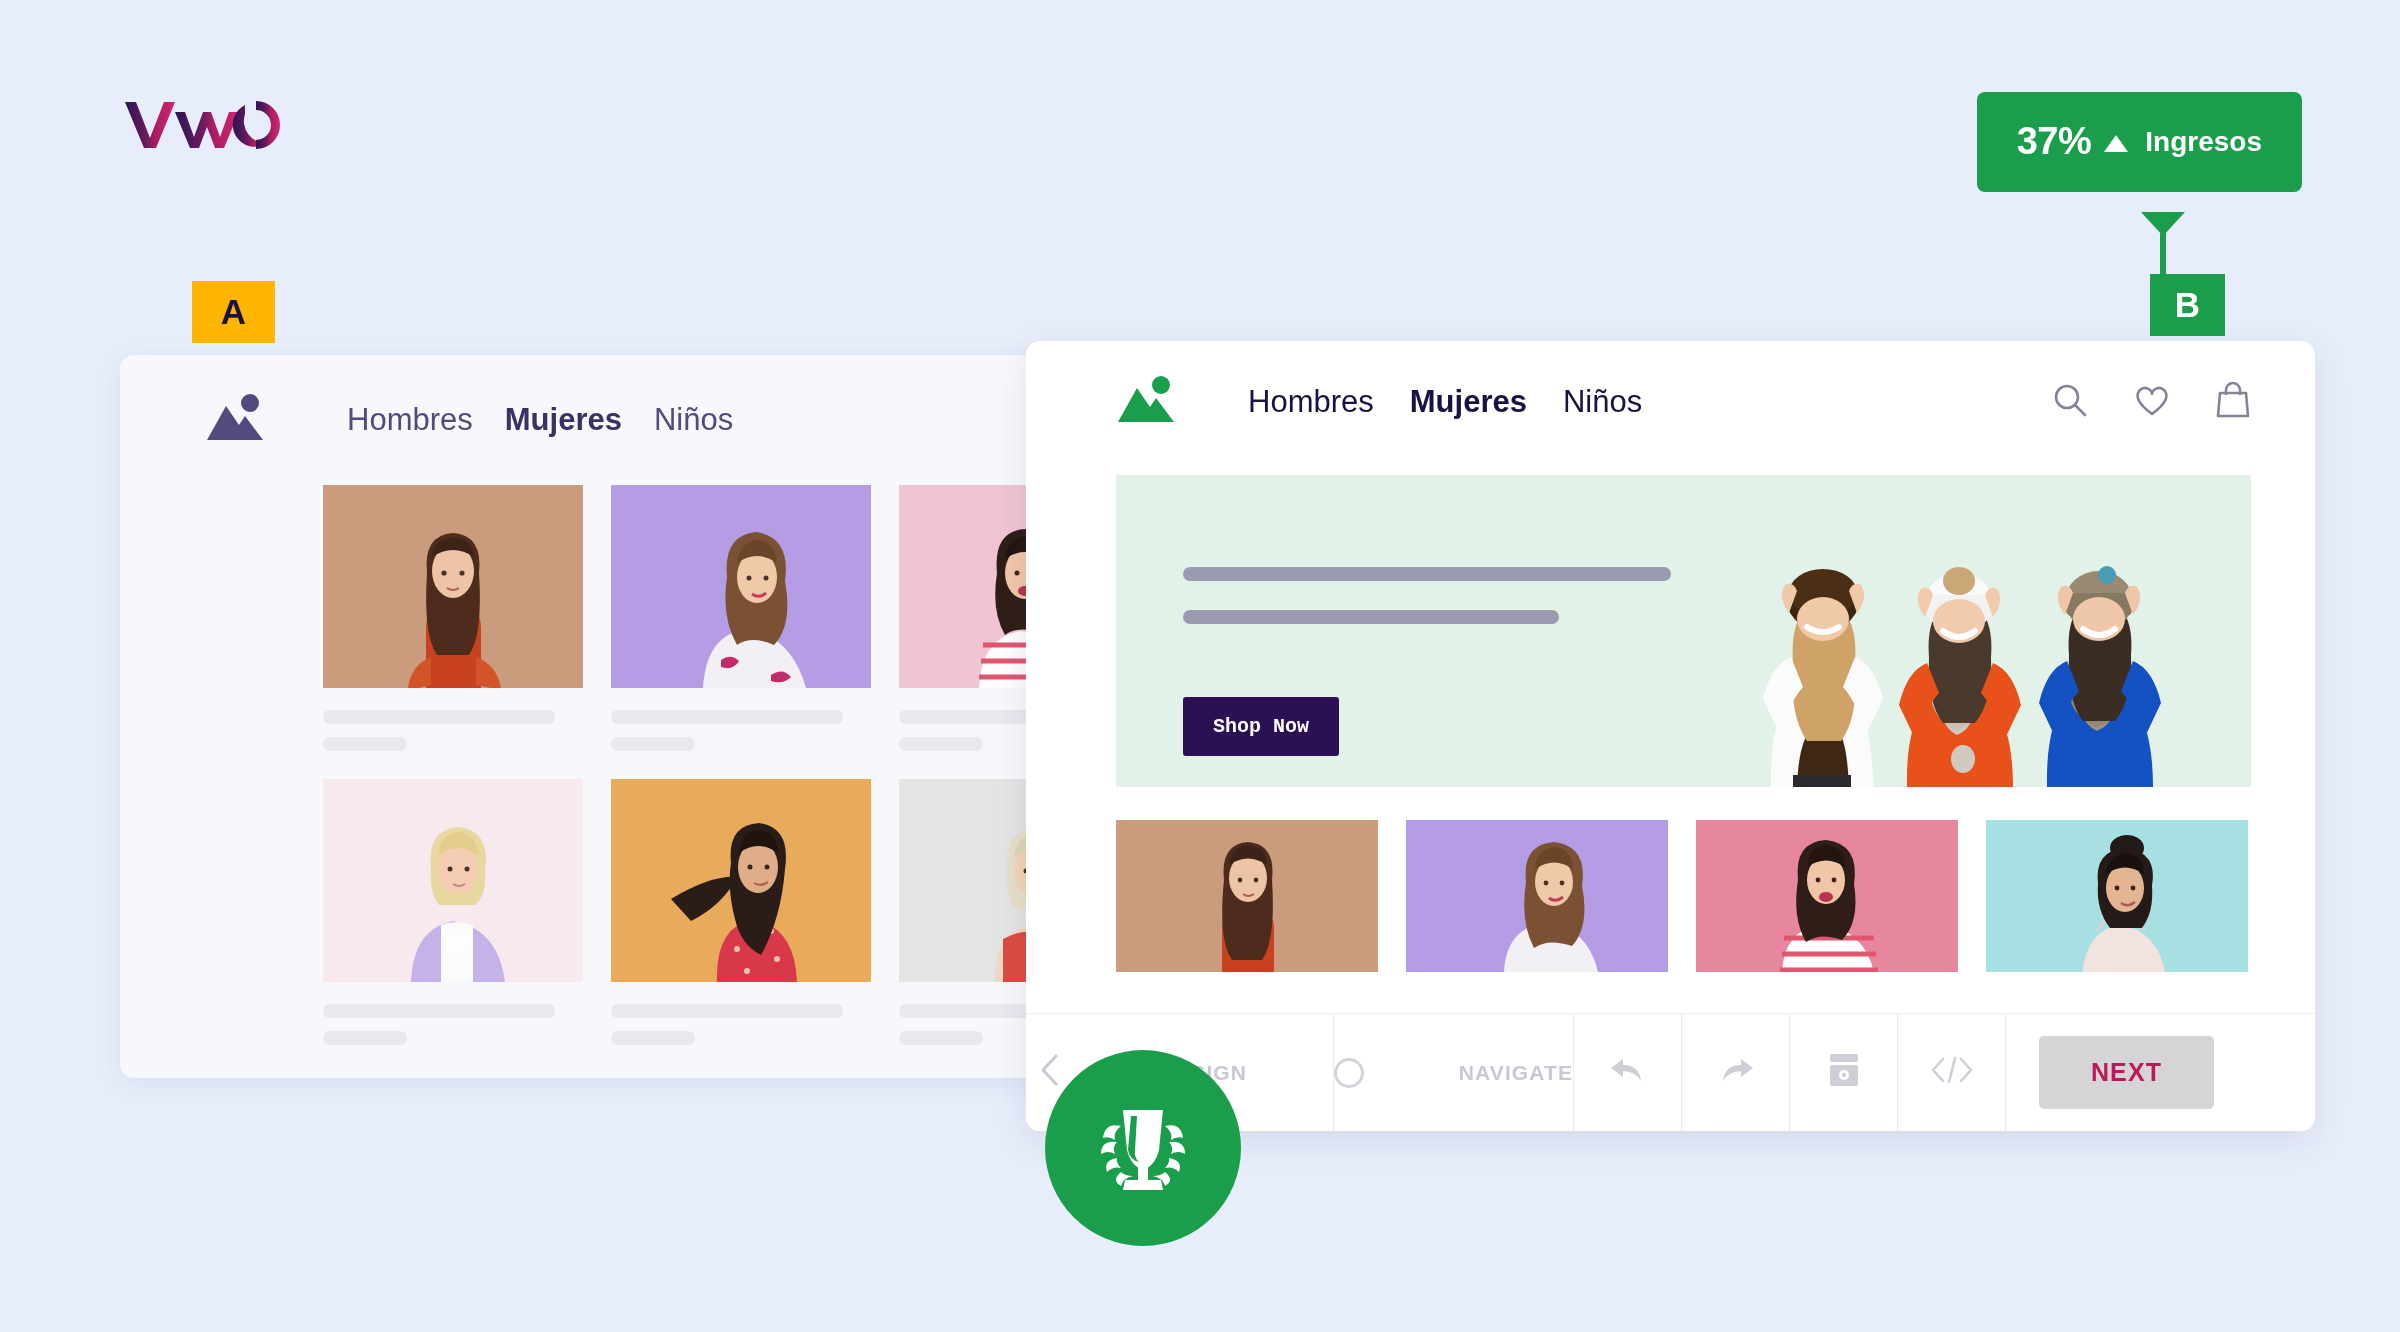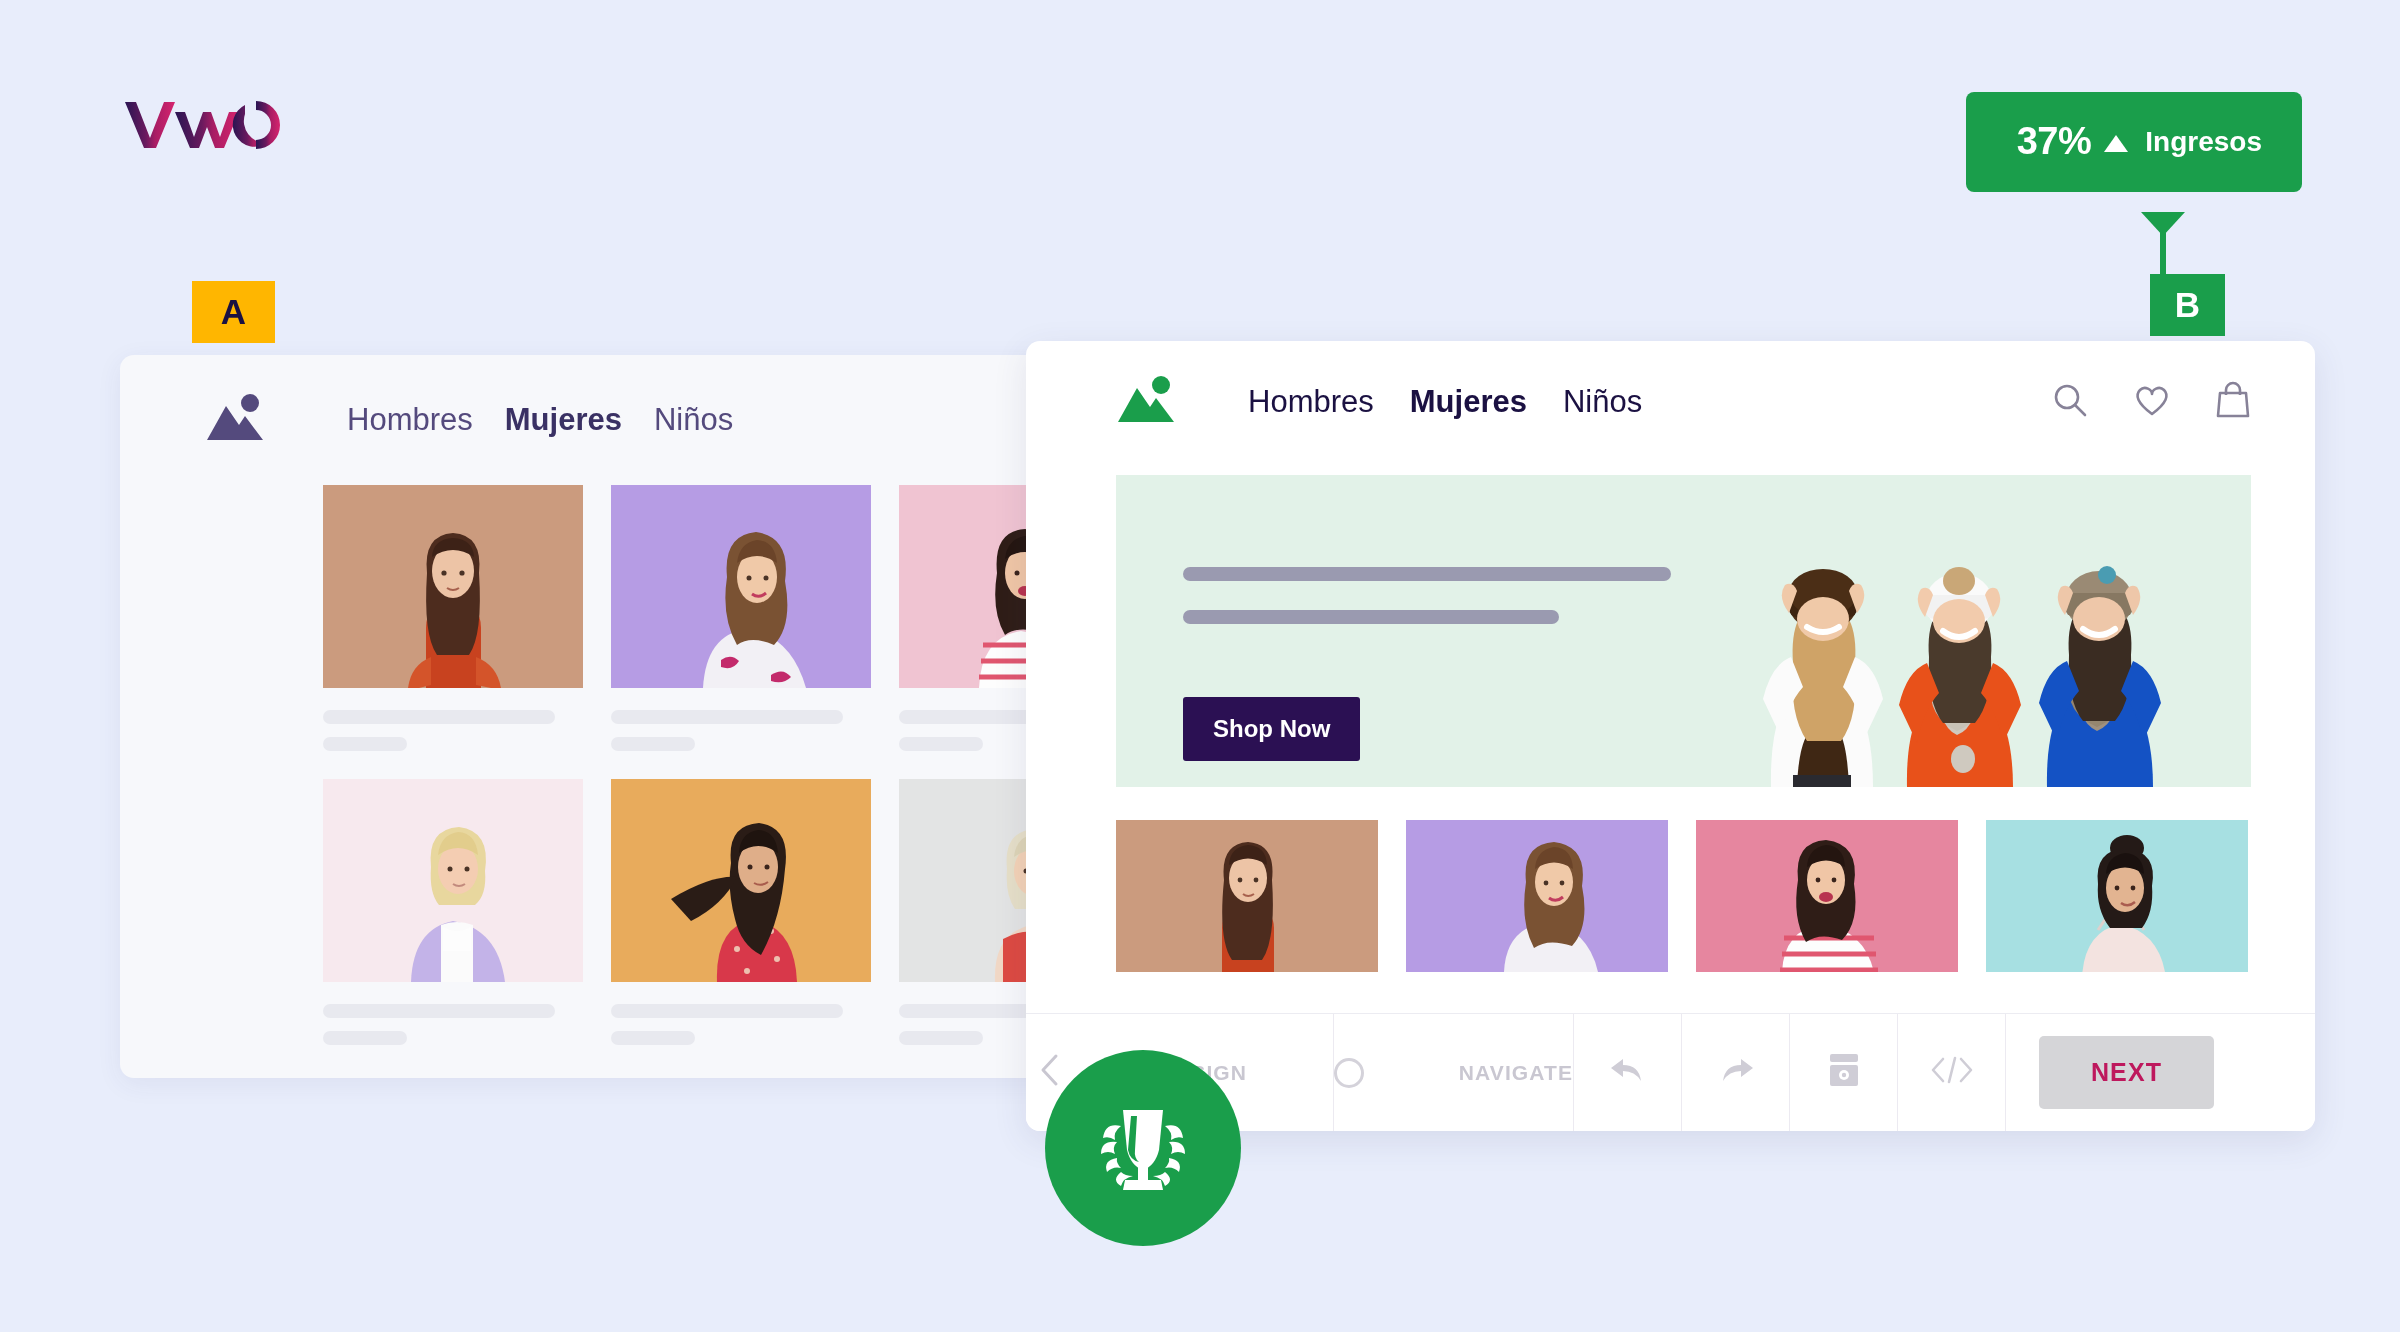--- a/index.html
+++ b/index.html
@@ -99,21 +99,21 @@
   .a-card .bar1 { height: 14px; width: 232px; margin-top: 22px; }
   .a-card .bar2 { height: 14px; width: 84px; margin-top: 13px; }
 
   
   .b-callout {
     position: absolute;
     right: 98px;
     top: 92px;
     background: #1a9e4b;
     border-radius: 8px;
-    padding: 28px 40px 29px 51px;
+    padding: 28px 40px 29px 40px;
     display: flex;
     align-items: center;
     gap: 13px;
     z-index: 8;
   }
   .b-callout .pct { font-size: 38px; font-weight: bold; color: #fff; letter-spacing: -0.5px; }
   .b-callout .tri {
     width: 0; height: 0;
     border-left: 12px solid transparent;
     border-right: 12px solid transparent;
@@ -204,26 +204,26 @@
 
   .b-hero-bar1 { position: absolute; left: 67px; top: 92px; width: 488px; height: 14px; background: #9a9ab0; border-radius: 7px; }
   .b-hero-bar2 { position: absolute; left: 67px; top: 135px; width: 376px; height: 14px; background: #9a9ab0; border-radius: 7px; }
 
   .shop-now {
     position: absolute;
     left: 67px;
     top: 222px;
     background: #2b1053;
     color: #fff;
-    font-size: 24px;
+    font-size: 20px;
     font-weight: bold;
     padding: 18px 30px;
     border: none;
     border-radius: 3px;
-    font-family: Liberation Sans, sans-serif;
+    font-family: Liberation Mono, monospace;
     cursor: pointer;
   }
 
   .b-hero-photo {
     position: absolute;
     right: 0;
     bottom: 0;
     width: 510px;
     height: 300px;
     background-size: contain;

